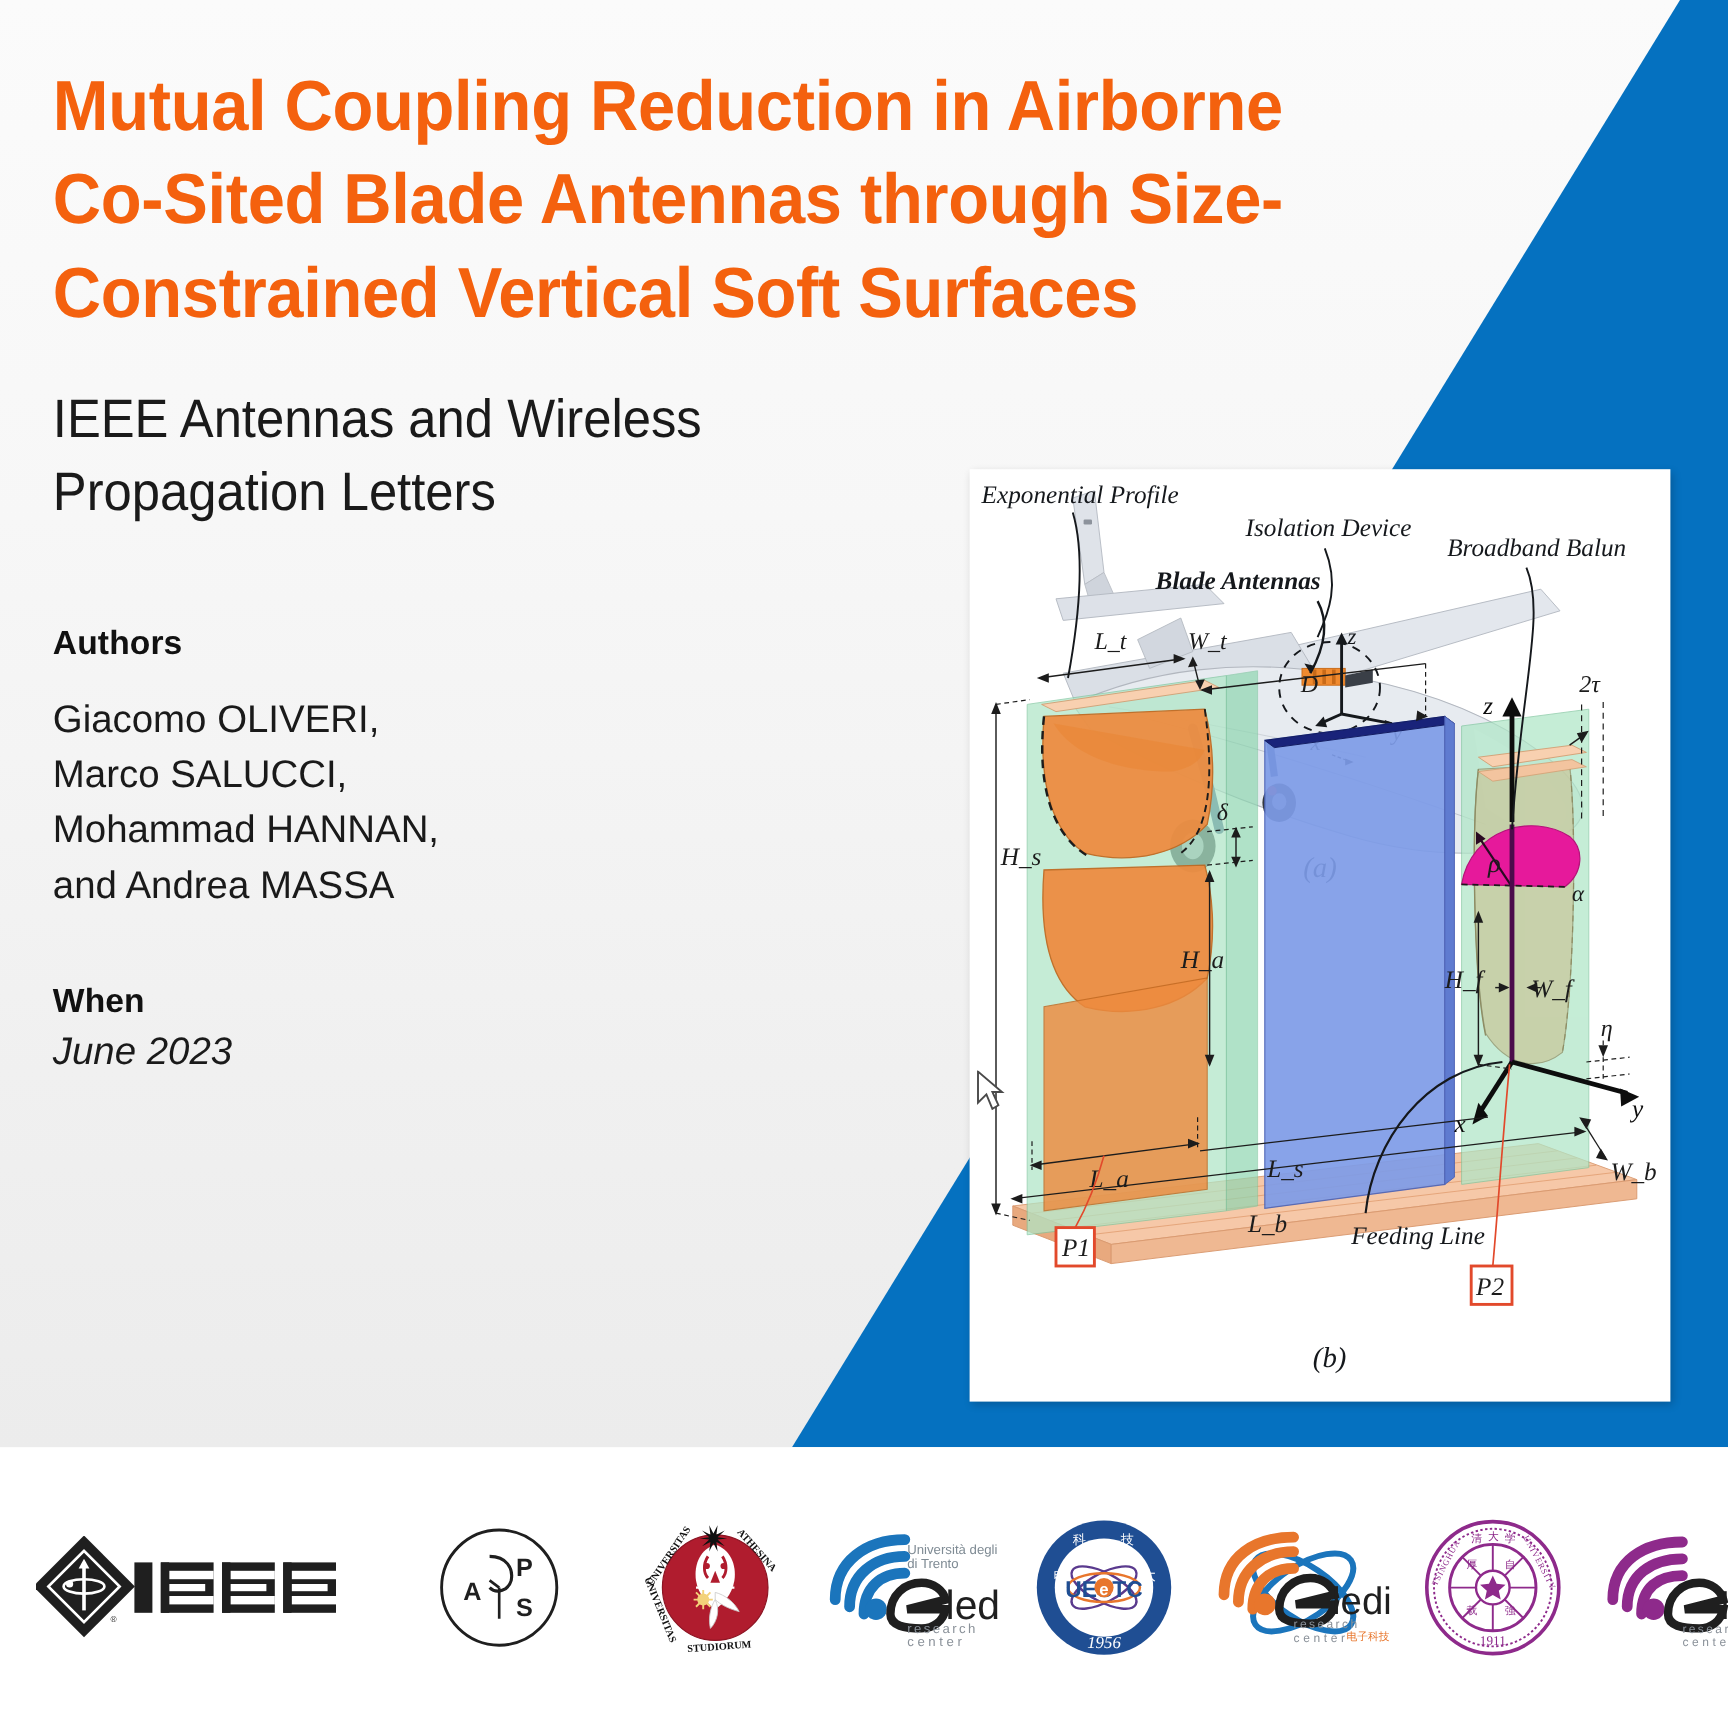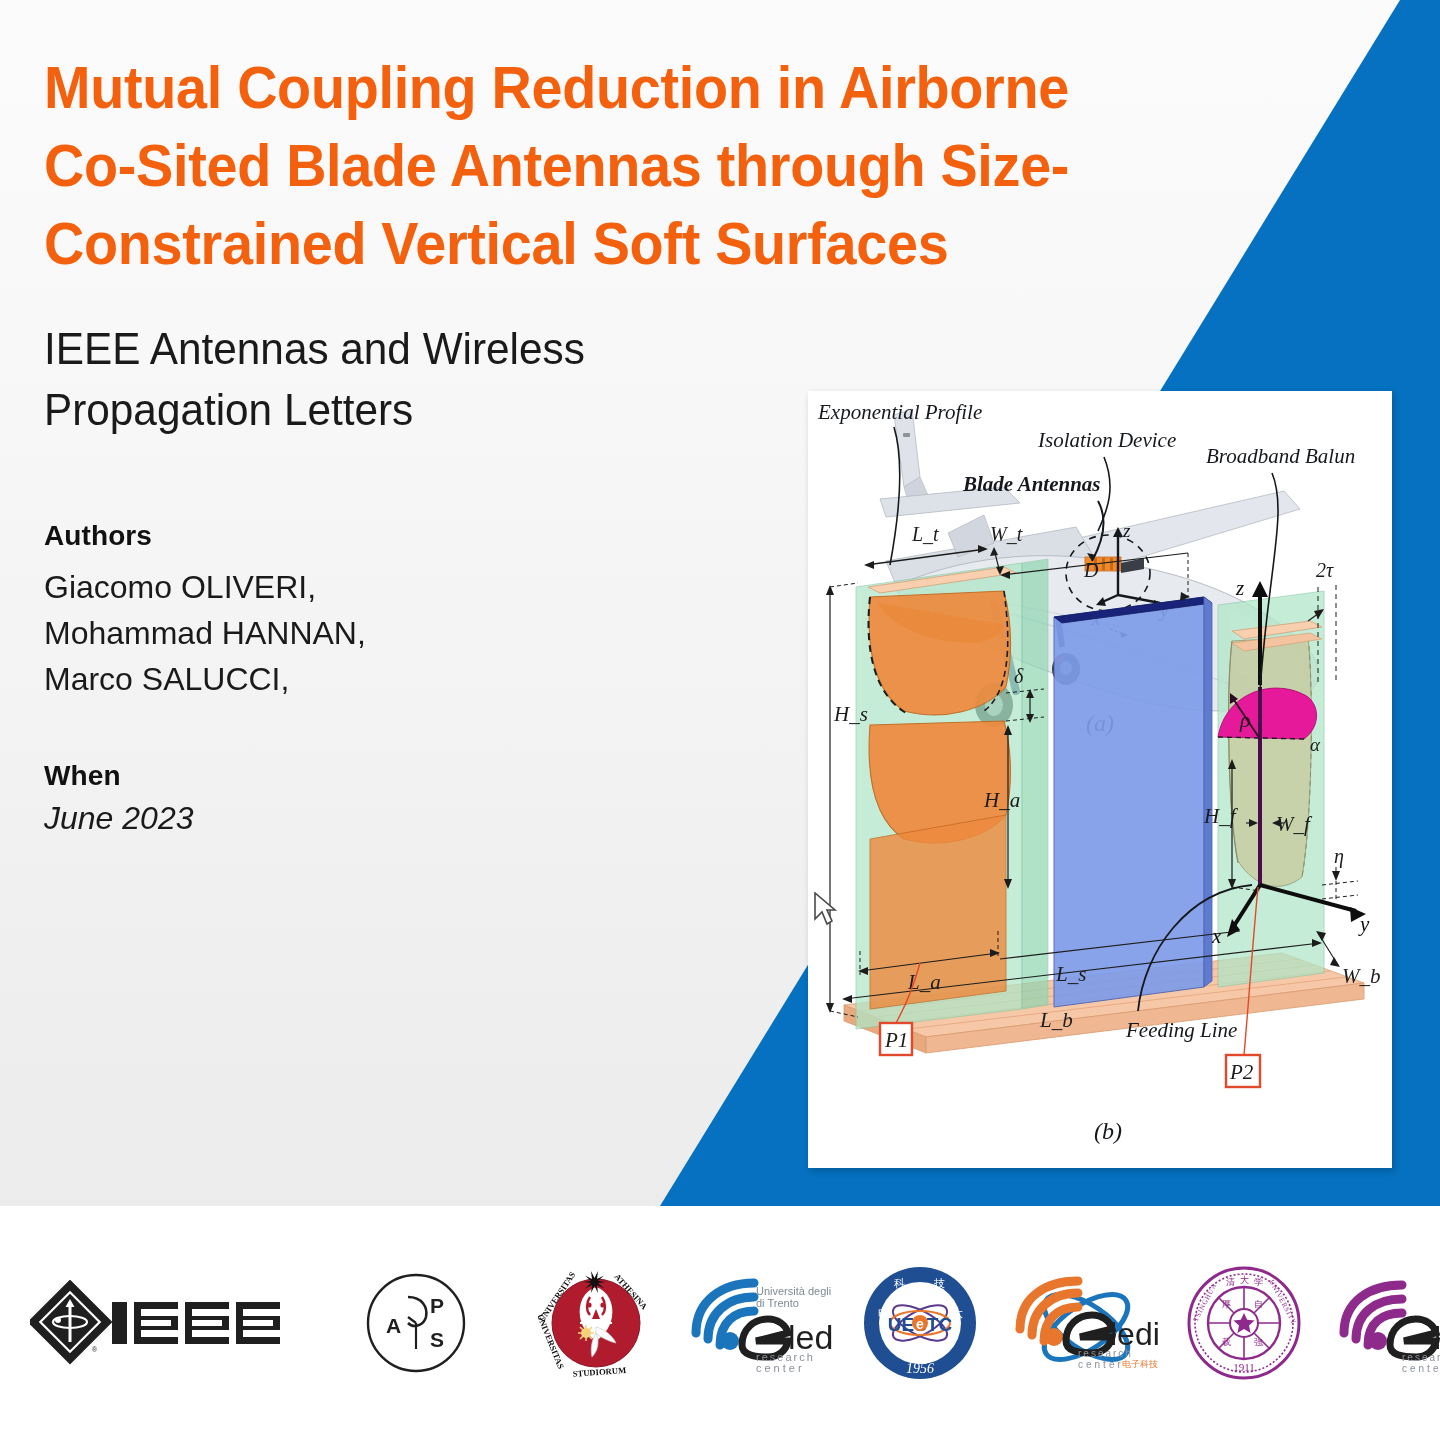--- a/index.html
+++ b/index.html
@@ -99,21 +99,21 @@
   .block-label {
     color: #111111;
     font-size: 28px;
     font-weight: bold;
     letter-spacing: 0.1px;
   }
 
   .authors-block { margin-top: 80px; }
 
   .authors-list {
-    margin-top: 12px;
+    margin-top: 24px;
     color: #1a1a1a;
     font-size: 32px;
     line-height: 1.44;
   }
 
   .when-block { margin-top: 58px; }
 
   .when-value {
     margin-top: 8px;
     color: #1a1a1a;
@@ -158,22 +158,23 @@
   <div class="text-col">
 
     <div class="title">Mutual Coupling Reduction in Airborne Co-Sited Blade Antennas through Size-Constrained Vertical Soft Surfaces</div>
 
     <div class="journal">IEEE Antennas and Wireless Propagation Letters</div>
 
     <div class="authors-block">
       <div class="block-label">Authors</div>
       <div class="authors-list">
         <div>Giacomo OLIVERI,</div>
+        <div>Marco SALUCCI,</div>
         <div>Mohammad HANNAN,</div>
-        <div>Marco SALUCCI,</div>
+        <div>and Andrea MASSA</div>
       </div>
     </div>
 
     <div class="when-block">
       <div class="block-label">When</div>
       <div class="when-value">June 2023</div>
     </div>
 
   </div>
 

